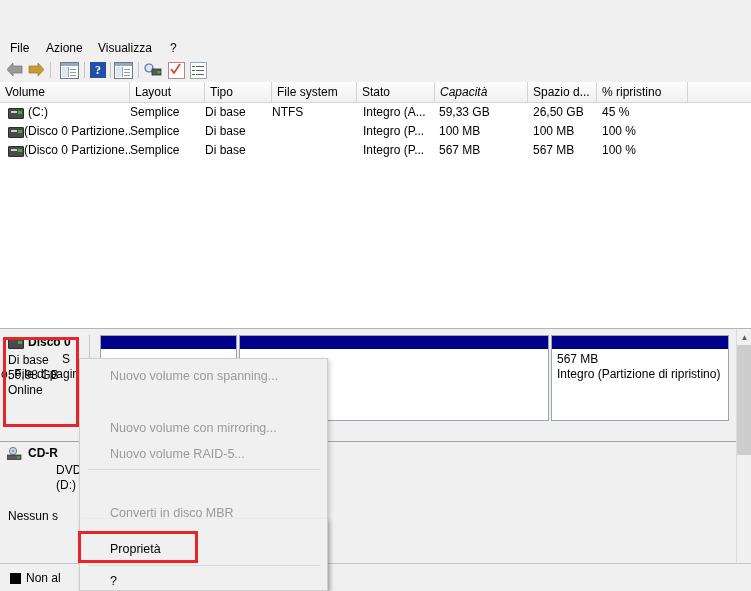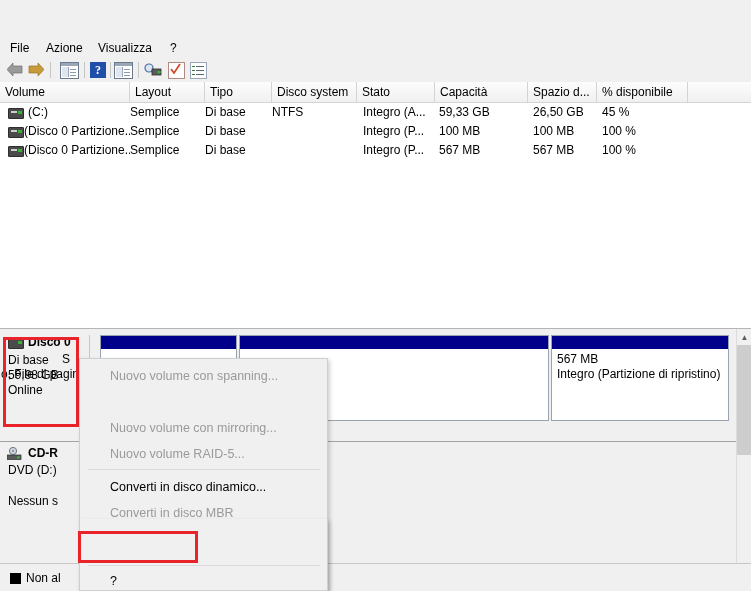--- a/index.html
+++ b/index.html
@@ -190,25 +190,25 @@
           <div class="l" style="top:11px;"></div>
       </div>
     </div>
   </div>
 
   <div class="listpane">
     <div class="colhead" style="width:751px;">
       <div class="ch" style="left:0px;width:130px;">Volume</div>
       <div class="ch" style="left:130px;width:75px;">Layout</div>
       <div class="ch" style="left:205px;width:67px;">Tipo</div>
-      <div class="ch" style="left:272px;width:85px;">Disco system</div>
+      <div class="ch" style="left:272px;width:85px;">File system</div>
       <div class="ch" style="left:357px;width:78px;">Stato</div>
-      <div class="ch" style="left:435px;width:93px;">Capacità</div>
+      <div class="ch" style="left:435px;width:93px;font-style:italic;">Capacità</div>
       <div class="ch" style="left:528px;width:69px;">Spazio d...</div>
-      <div class="ch" style="left:597px;width:91px;">% disponibile</div>
+      <div class="ch" style="left:597px;width:91px;">% ripristino</div>
       <div class="ch" style="left:688px;width:63px;border-right:none;"></div>
     </div>
 
     <div class="vrow" style="top:21px;width:751px;">
       <div class="drvicon">
           <div class="s"></div>
           <div class="g"></div>
         </div>
       <div class="vcell" style="left:28px;width:100px;">(C:)</div>
       <div class="vcell" style="left:130px;width:75px;">Semplice</div>
@@ -288,21 +288,21 @@
         <div class="diskinfo" style="top:4px;height:80px;">
           <div class="cdicon">
             <svg width="15" height="13" viewBox="0 0 15 13">
               <circle cx="6" cy="4" r="3.6" fill="#cfd6de" stroke="#6b7682" stroke-width="1"></circle>
               <circle cx="6" cy="4" r="1" fill="#7b858f"></circle>
               <rect x="0" y="8" width="14" height="4.5" fill="#5b5b5b" stroke="#2d2d2d" stroke-width="0.7"></rect>
               <rect x="10" y="9.4" width="3" height="2" fill="#36b336"></rect>
             </svg>
           </div>
           <div class="dname" style="margin-left:20px;">CD-R</div>
-          <div class="dline" style="margin-top:3px;">DVD (D:)</div>
+          <div class="dline" style="margin-top:3px;margin-left:48px;">DVD (D:)</div>
           <div class="dline" style="margin-top:16px;">Nessun s</div>
         </div>
       </div>
 
     </div>
 
     <div class="vscroll">
       <div class="arr up">▲</div>
       <div class="thumb"></div>
       <div class="arr dn">▼</div>
@@ -316,31 +316,31 @@
 
   <div class="redbox" id="redbox-disk"></div>
 
   <div class="ctxmenu">
     <div class="ctxitem disabled" style="top:4px;">Nuovo volume con spanning...</div>
     <div class="ctxitem disabled" style="top:56px;">Nuovo volume con mirroring...</div>
     <div class="ctxitem disabled" style="top:82px;">Nuovo volume RAID-5...</div>
 
     <div class="ctxsep" style="top:110px;"></div>
 
-    <div class="ctxitem enabled" style="top:115px;">Converti in disco dinamico...</div>
     <div class="ctxitem disabled" style="top:141px;">Converti in disco MBR</div>
 
     <div class="ctxsep" style="top:169px;"></div>
 
     <div class="ctxitem disabled" style="top:174px;">Offline</div>
 
     <div class="ctxsep" style="top:202px;"></div>
 
   </div>
 
   <div class="ctxmenu" style="top:519px;height:72px;border-top:none;">
+    <div class="ctxitem enabled" style="top:17px;">Proprietà</div>
     <div class="ctxsep" style="top:46px;"></div>
     <div class="ctxitem enabled" style="top:49px;">?</div>
   </div>
 
   <div class="redbox" id="redbox-prop"></div>
 
 </div>
 
 </body></html>

